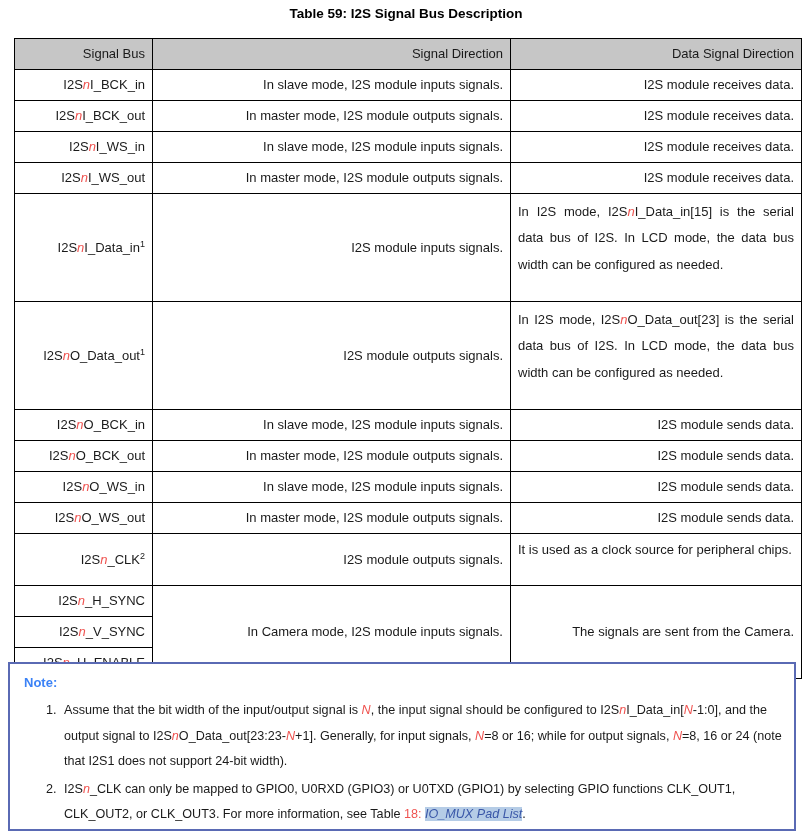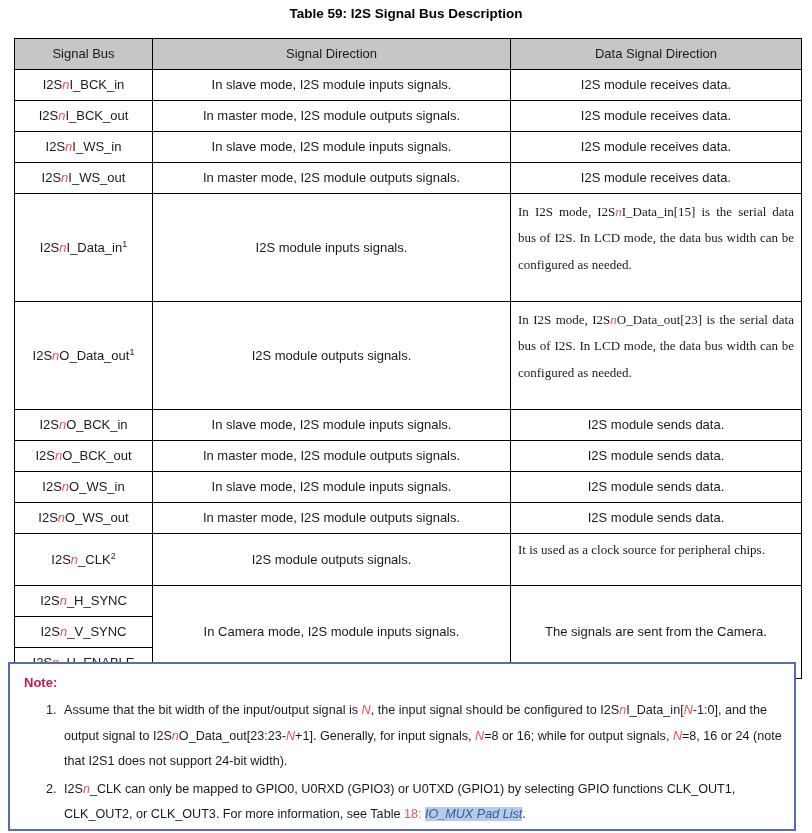--- a/index.html
+++ b/index.html
@@ -25,44 +25,44 @@
     border-collapse:collapse;table-layout:fixed;width:787px;
   }
   .signal-table col.c1{width:138px;}
   .signal-table col.c2{width:358px;}
   .signal-table col.c3{width:291px;}
   .signal-table th,.signal-table td{
     border:1px solid var(--border);
     padding:2px 7px;
     font-size:13px;
     font-weight:normal;
-    text-align:center;
+    text-align:right;
     vertical-align:middle;
     line-height:26px;
     overflow:hidden;
   }
   .signal-table th{
     background:var(--header-bg);
     height:24px;
   }
   .signal-table td.justify{
     text-align:justify;
     line-height:26.5px;
-    padding-top:1px;padding-bottom:19px;font-family:Liberation Serif, serif;
+    padding-top:1px;padding-bottom:19px;
   }
   .var{color:var(--red);font-style:italic;}
   .red{color:var(--red);}
   .sup{font-size:9px;vertical-align:super;line-height:0;}
   .link{color:var(--link-blue);font-style:italic;background:var(--link-bg);}
   .note-box{
     position:absolute;left:8px;top:662px;width:788px;height:169px;
     border:2px solid var(--note-border);background:#fff;box-sizing:border-box;
     padding:10px 12px 0 14px;
   }
-  .note-label{font-size:13px;font-weight:bold;line-height:18px;color:#be185d;}
+  .note-label{font-size:13px;font-weight:bold;line-height:18px;color:#3b82f6;}
   ol.note-list{
     margin:6px 0 0 0;padding:0 0 0 36px;
     font-size:12.6px;line-height:25.5px;color:#1a1a1a;
   }
   ol.note-list li{margin:0 0 2px 0;padding-left:4px;}
 </style>
 </head>
 <body>
 
 <div class="title">Table 59: I2S Signal Bus Description</div>

